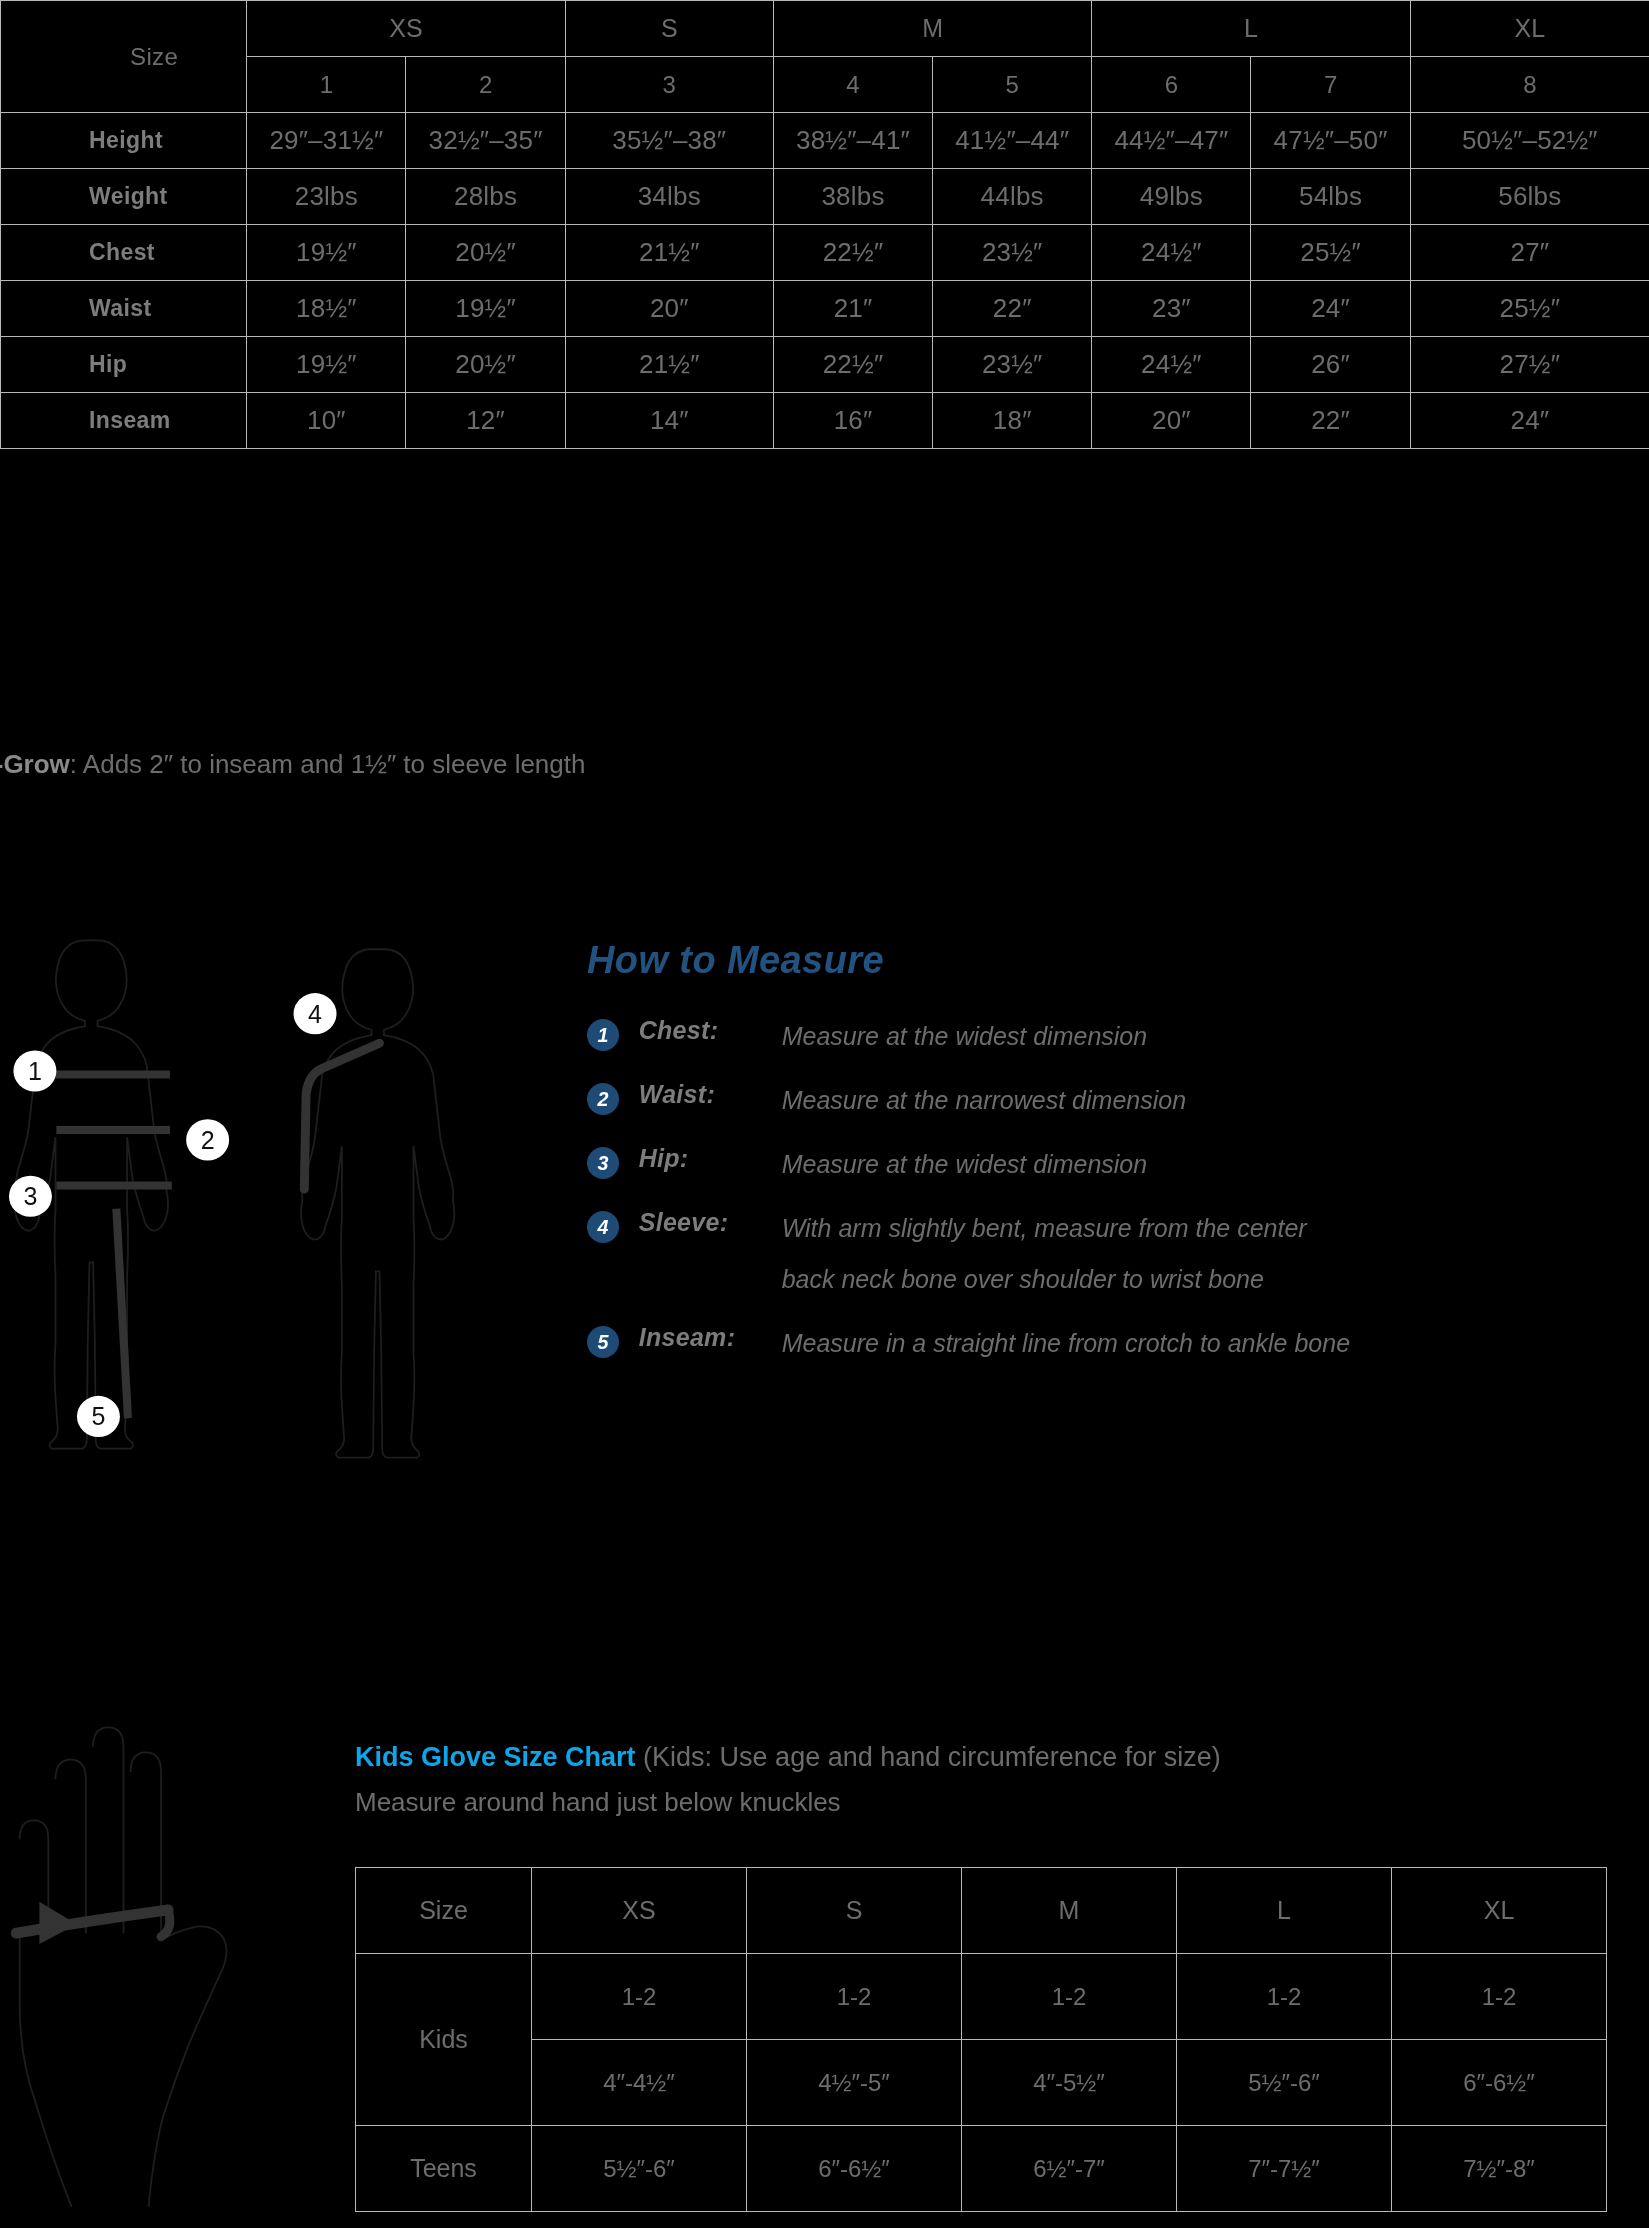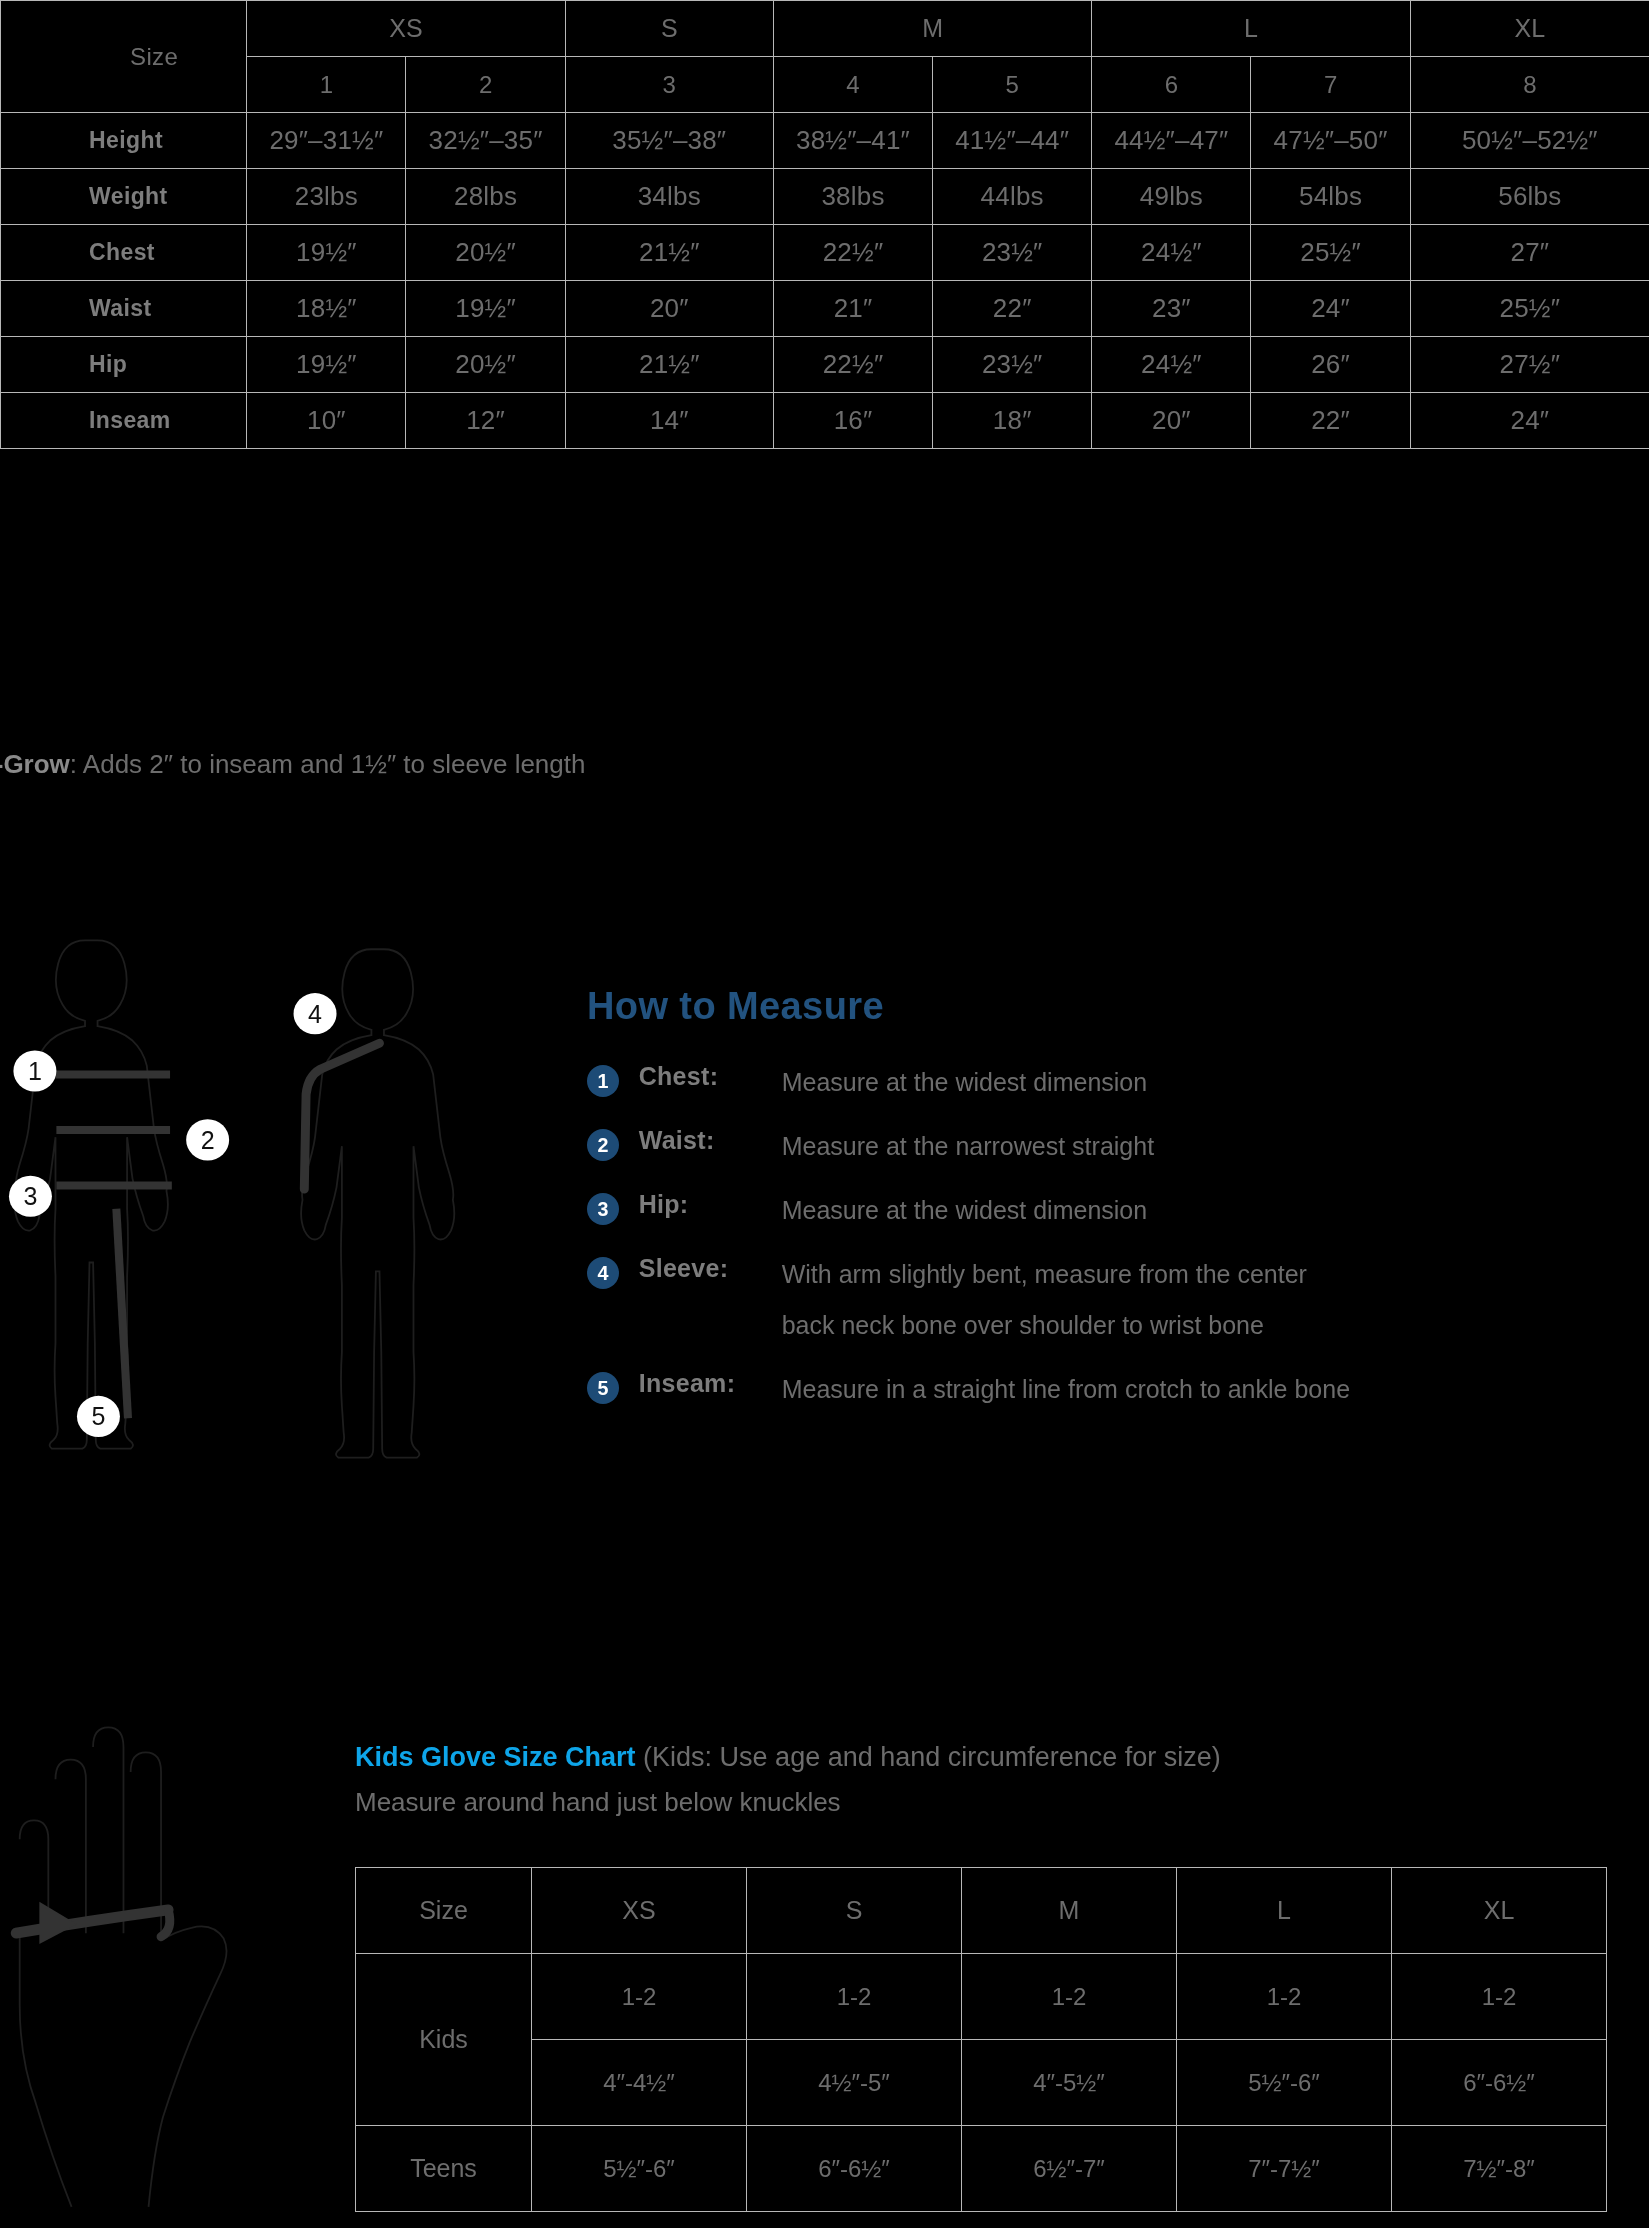--- a/index.html
+++ b/index.html
@@ -61,22 +61,23 @@
 
   
   .figures {
     position: absolute; left: 0px; top: 922px;
     width: 537px; height: 681px;
   }
   .figures svg { display: block; }
 
   
   .htm {
-    position: absolute; left: 587px; top: 985px;
+    position: absolute; left: 587px; top: 939px;
     width: 1030px;
+    font-style: italic;
   }
   .htm-title {
     font-size: 38px;
     font-weight: bold;
     color: #22527f;
     letter-spacing: 0.4px;
     margin-bottom: 34px;
   }
   .htm-row {
     display: flex;
@@ -324,21 +325,21 @@
 
     <div class="htm-row">
       <div class="badge">1</div>
       <div class="htm-name">Chest:</div>
       <div class="htm-desc">Measure at the widest dimension</div>
     </div>
 
     <div class="htm-row">
       <div class="badge">2</div>
       <div class="htm-name">Waist:</div>
-      <div class="htm-desc">Measure at the narrowest straight</div>
+      <div class="htm-desc">Measure at the narrowest dimension</div>
     </div>
 
     <div class="htm-row">
       <div class="badge">3</div>
       <div class="htm-name">Hip:</div>
       <div class="htm-desc">Measure at the widest dimension</div>
     </div>
 
     <div class="htm-row">
       <div class="badge">4</div>

